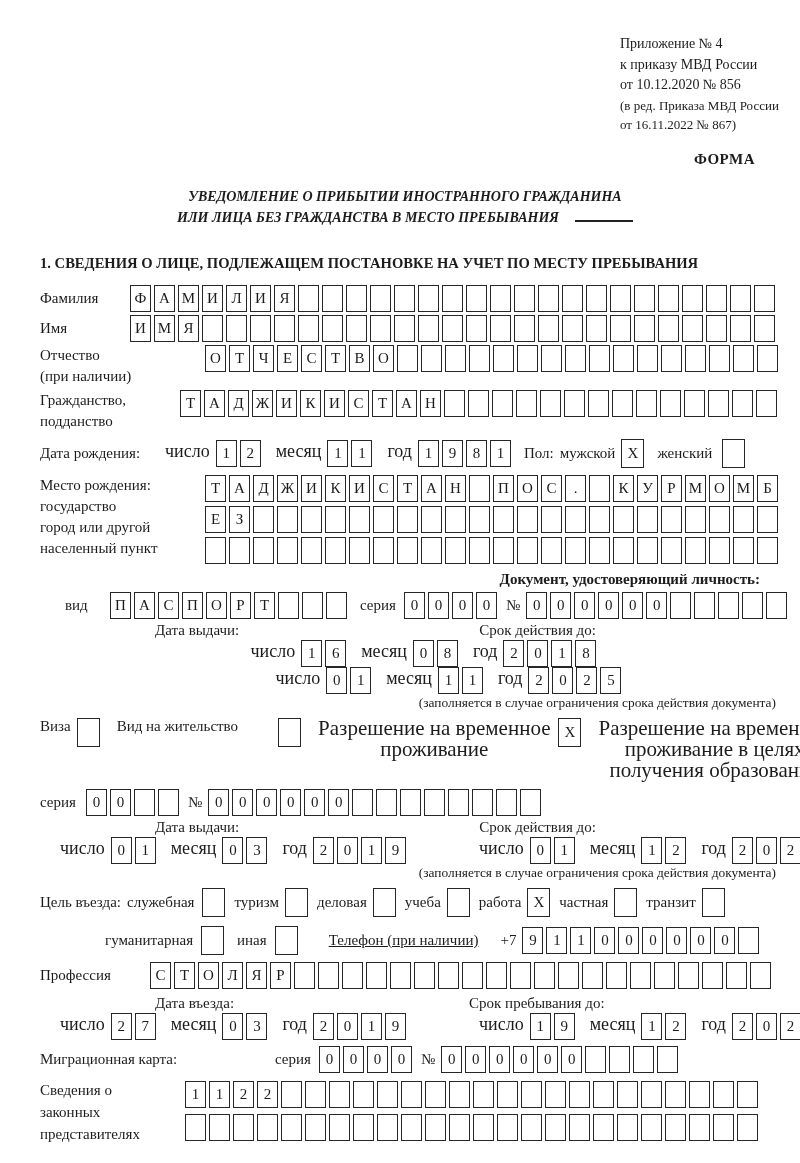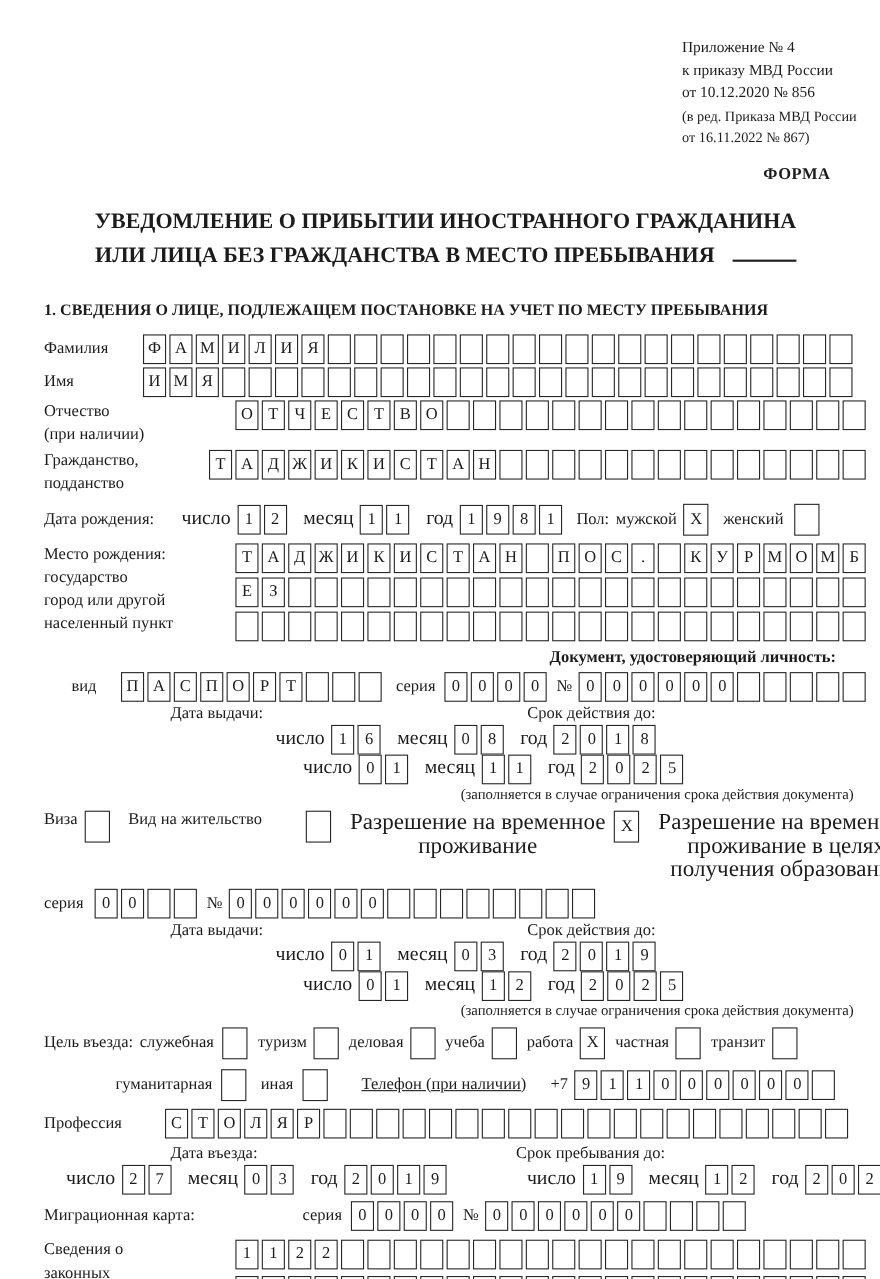--- a/index.html
+++ b/index.html
@@ -5,26 +5,26 @@
   * { margin:0; padding:0; box-sizing:border-box; }
   html,body { background:#ffffff; }
   .page {
     width:800px; height:1163px; background:#ffffff; color:#1c1c1c;
     font-family:"Liberation Serif","DejaVu Serif",serif;
     position:relative; padding:34px 10px 10px 40px; overflow:hidden;
   }
   .appendix { margin-left:580px; width:215px; font-size:14px; line-height:1.48; }
   .appendix .rev { font-size:13px; }
   .forma { text-align:right; padding-right:35px; font-weight:bold; font-size:15px; letter-spacing:0.5px; margin-top:16px; }
-  .title { text-align:center; font-weight:bold; font-size:20px; line-height:1.55; margin-top:18px; padding-right:20px; }
+  .title { text-align:center; font-weight:bold; font-size:14px; line-height:1.55; margin-top:18px; padding-right:20px;font-style:italic; }
   .title-underline { display:inline-block; width:58px; border-bottom:2px solid #222; margin-left:16px; vertical-align:baseline; }
   .sec-heading { font-weight:bold; font-size:14.6px; margin-top:26px; margin-bottom:13px; }
 
   .row { display:flex; align-items:center; white-space:nowrap; margin-bottom:3px; }
-  .row2col { display:flex; align-items:flex-start; white-space:nowrap; margin-bottom:3px;justify-content:space-between; }
+  .row2col { display:flex; align-items:flex-start; white-space:nowrap; margin-bottom:3px; }
   .lbl { font-size:15px; }
   .lblcol { font-size:15px; line-height:21px; flex:none; }
   .cellsrows > .cells { display:block; margin-bottom:4px; }
 
   .cells { display:inline-block; white-space:nowrap; }
   .cell {
     display:inline-block; width:21px; height:27px; border:1.6px solid #262626;
     margin-right:3px; text-align:center; font-size:15px; line-height:24px;
     vertical-align:middle; background:#fff;
   }
@@ -179,21 +179,21 @@
     <span class="lbl mr10">серия</span>
     <span class="cells"><span class="cell">0</span><span class="cell">0</span><span class="cell"></span><span class="cell"></span></span>
     <span class="lbl ml6 mr6">№</span>
     <span class="cells"><span class="cell">0</span><span class="cell">0</span><span class="cell">0</span><span class="cell">0</span><span class="cell">0</span><span class="cell">0</span><span class="cell"></span><span class="cell"></span><span class="cell"></span><span class="cell"></span><span class="cell"></span><span class="cell"></span><span class="cell"></span><span class="cell"></span></span>
   </div>
 
   <div class="dateheads">
     <span class="ml115">Дата выдачи:</span>
     <span style="margin-left:240px;">Срок действия до:</span>
   </div>
-  <div class="row" style="margin-bottom:0;flex-direction:column;">
+  <div class="row" style="margin-bottom:0;">
     <span class="cells dg ml20"><span class="dlab">число</span><span class="cell">0</span><span class="cell">1</span><span class="dlab">месяц</span><span class="cell">0</span><span class="cell">3</span><span class="dlab">год</span><span class="cell">2</span><span class="cell">0</span><span class="cell">1</span><span class="cell">9</span></span>
     <span class="cells dg ml70"><span class="dlab">число</span><span class="cell">0</span><span class="cell">1</span><span class="dlab">месяц</span><span class="cell">1</span><span class="cell">2</span><span class="dlab">год</span><span class="cell">2</span><span class="cell">0</span><span class="cell">2</span><span class="cell">5</span></span>
   </div>
   <div class="note">(заполняется в случае ограничения срока действия документа)</div>
 
   <div class="row" style="margin-bottom:9px;">
     <span class="lbl mr6">Цель въезда:</span>
     <span class="pair">
       <span class="lbl">служебная</span>
       <span class="cell checkbox ml8"></span>

